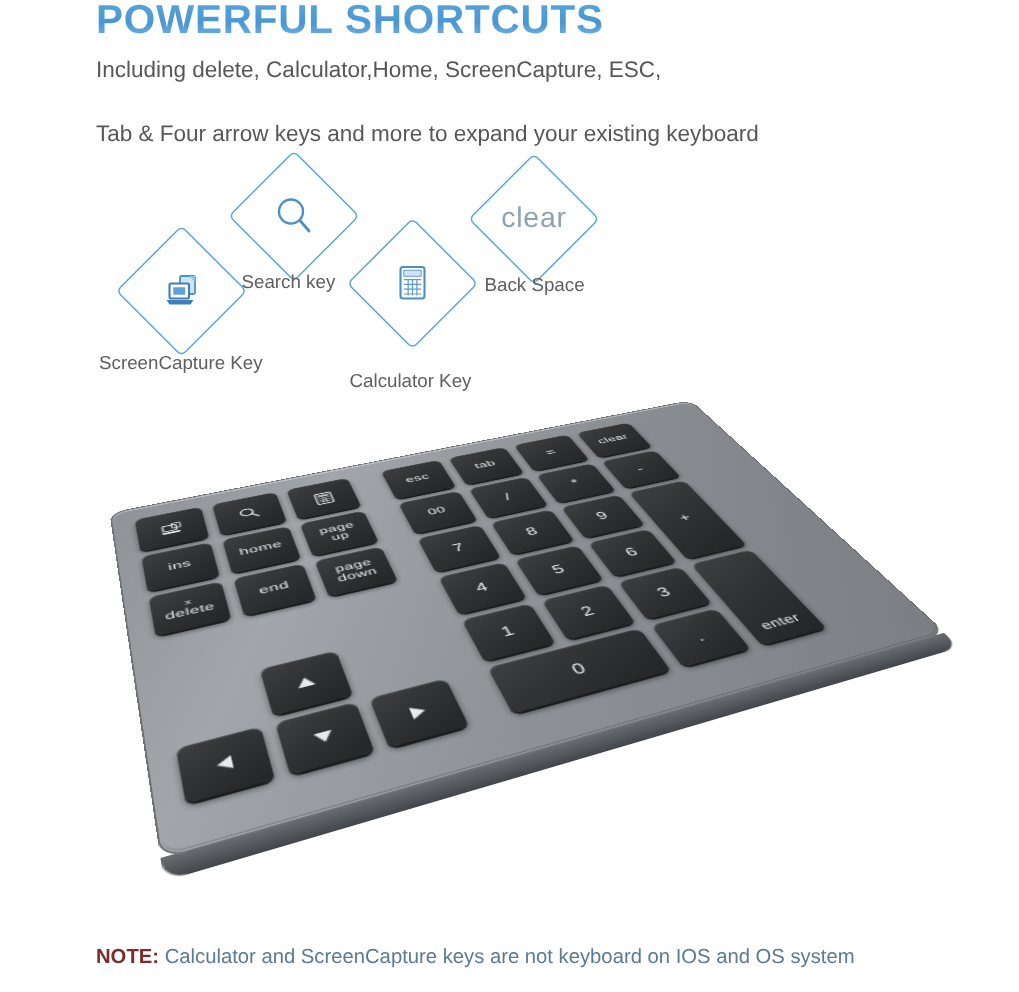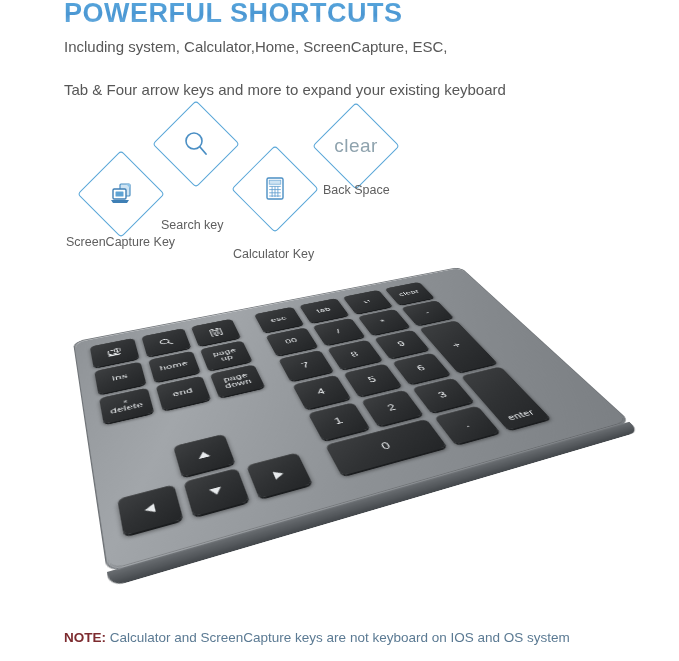--- a/index.html
+++ b/index.html
@@ -117,21 +117,21 @@
   .note{
     position:absolute;left:64px;top:630px;font-size:13.5px;white-space:nowrap;
   }
   .note b{color:#7d2b2f;font-weight:bold;}
   .note span{color:#5b7a93;}
 </style>
 </head>
 <body>
 
 <div class="headline">POWERFUL SHORTCUTS</div>
-<div class="subline sub1">Including system, Calculator,Home, ScreenCapture, ESC,</div>
+<div class="subline sub1">Including delete, Calculator,Home, ScreenCapture, ESC,</div>
 <div class="subline sub2">Tab &amp; Four arrow keys and more to expand your existing keyboard</div>
 
 <div class="callout" style="left:90px;top:163px;">
   <div class="dia"></div>
   <div class="dia-in">
     <svg class="ic" width="26" height="26" viewBox="0 0 26 26">
       <rect x="12" y="3" width="10" height="12" rx="1" fill="#cfe4f3" stroke="#4b8fc4" stroke-width="1.2"></rect>
       <path d="M18 3 l4 0 l0 4 z" fill="#8fc4e8"></path>
       <rect x="5" y="8" width="13" height="10" rx="1.2" fill="#ffffff" stroke="#3f7fb5" stroke-width="1.4"></rect>
       <rect x="7.5" y="10.5" width="8" height="5" rx=".6" fill="#5fa3d4"></rect>
@@ -142,21 +142,21 @@
 </div>
 
 <div class="callout" style="left:165px;top:113px;">
   <div class="dia"></div>
   <div class="dia-in">
     <svg class="ic" width="30" height="30" viewBox="0 0 30 30">
       <circle cx="13" cy="12" r="8" fill="none" stroke="#4b8fc4" stroke-width="1.6"></circle>
       <line x1="19" y1="18" x2="25" y2="25" stroke="#4b8fc4" stroke-width="1.8" stroke-linecap="round"></line>
     </svg>
   </div>
-  <div class="cap" style="left:-4px;top:68px;margin-top:37px;">Search key</div>
+  <div class="cap" style="left:-4px;top:68px;">Search key</div>
 </div>
 
 <div class="callout" style="left:244px;top:158px;">
   <div class="dia"></div>
   <div class="dia-in">
     <svg class="ic" width="24" height="26" viewBox="0 0 24 26">
       <rect x="4" y="2" width="16" height="21" rx="1.6" fill="#ffffff" stroke="#4b8fc4" stroke-width="1.4"></rect>
       <rect x="6.2" y="4.2" width="11.6" height="4" fill="#cfe4f3" stroke="#6ba6d4" stroke-width=".7"></rect>
       <g stroke="#5b9bcd" stroke-width=".8">
         <line x1="6.2" y1="10.4" x2="17.8" y2="10.4"></line>

